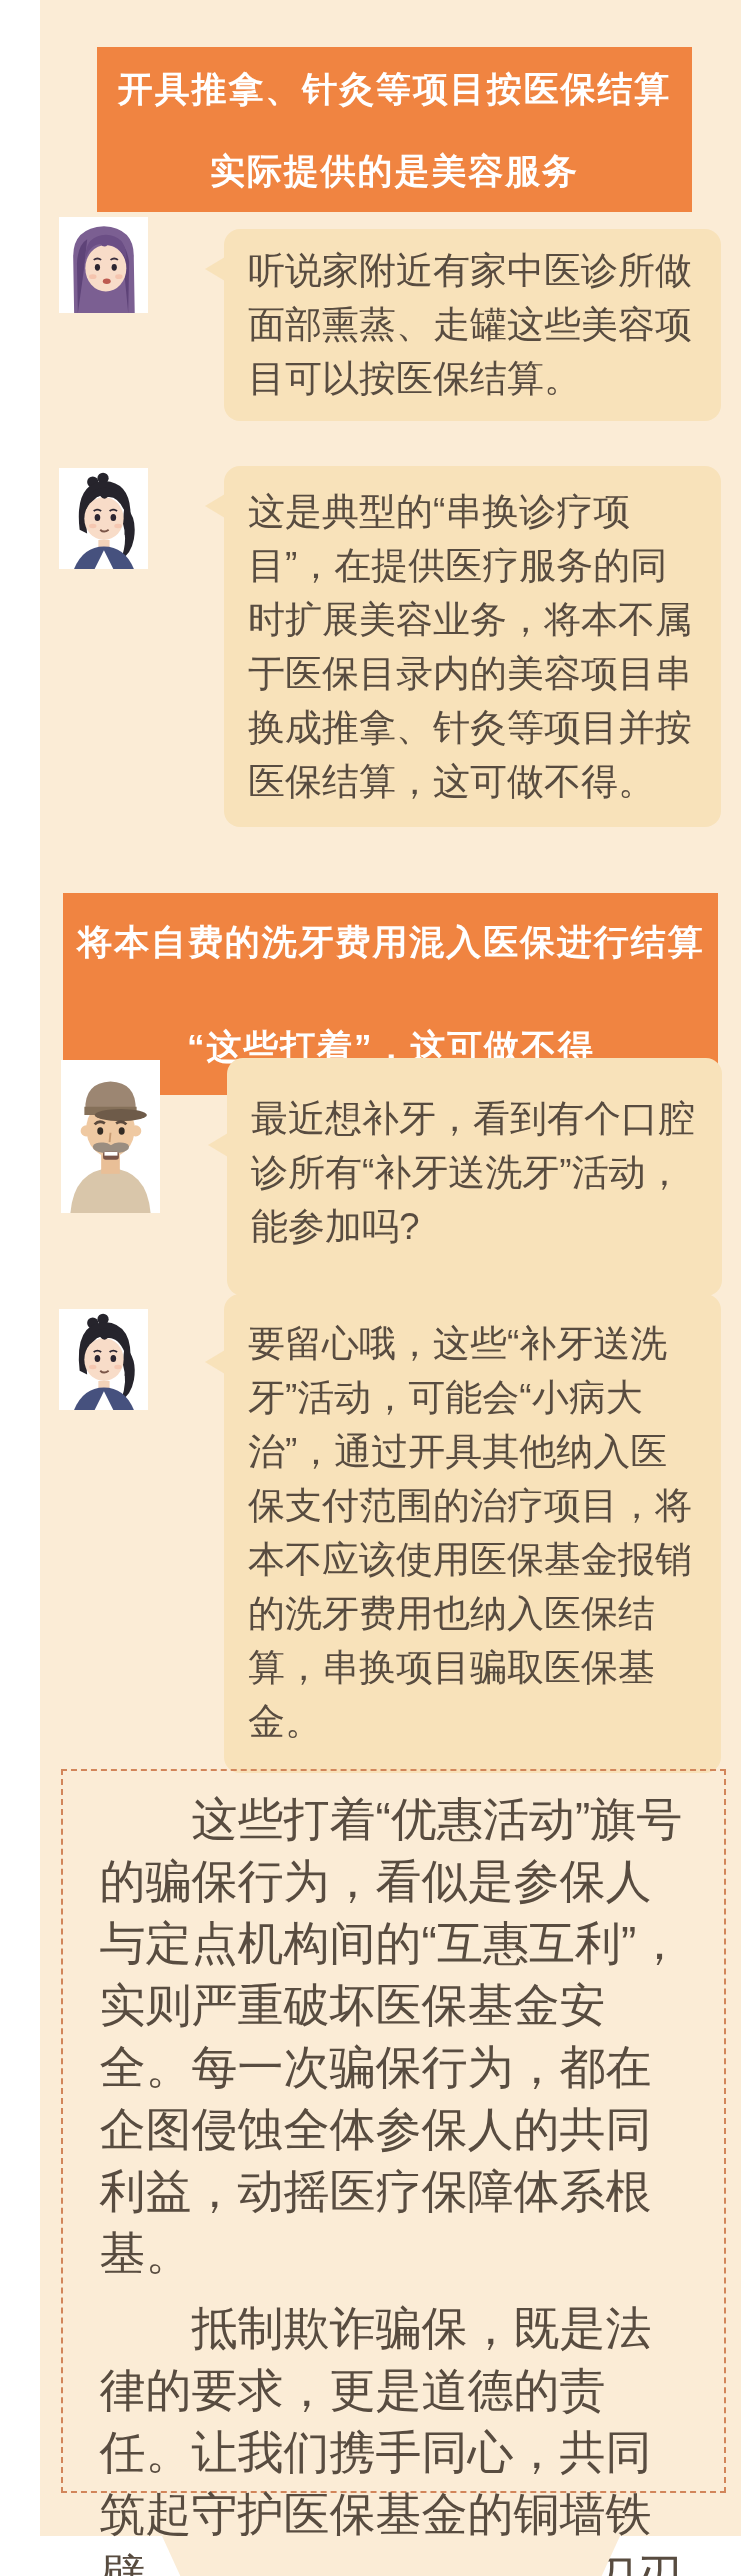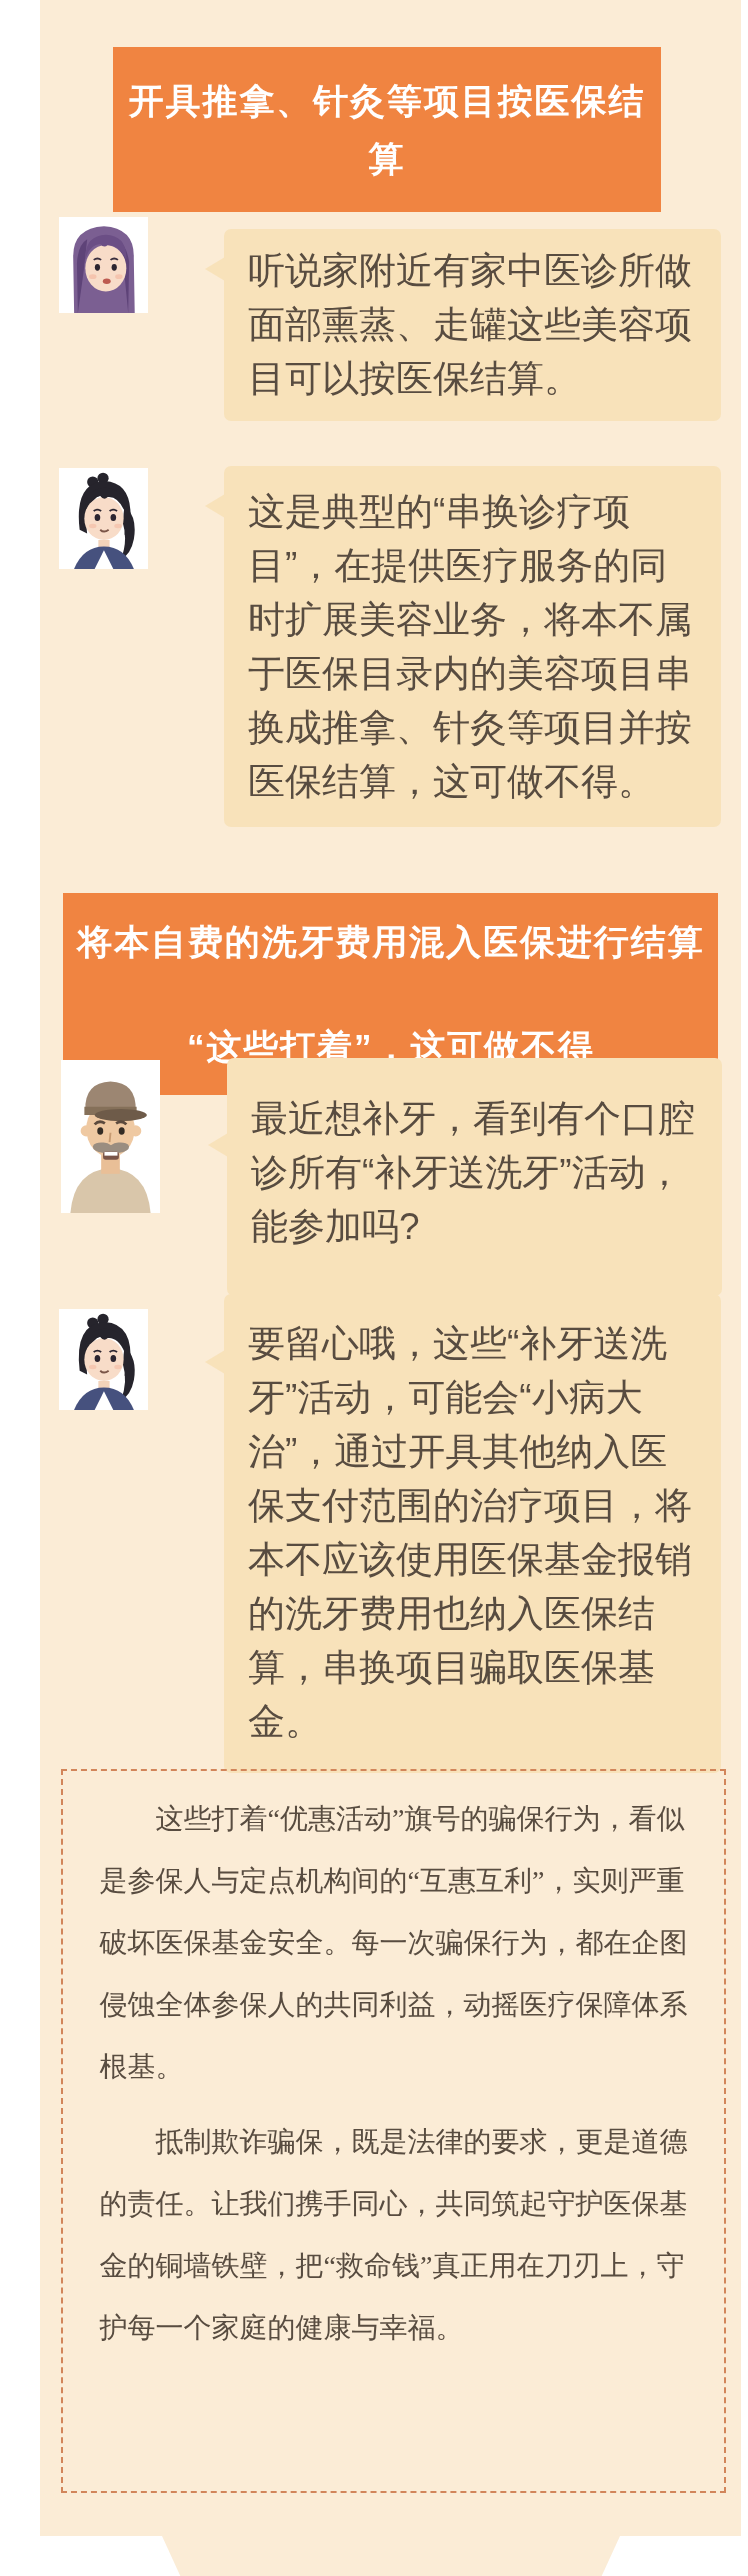--- a/index.html
+++ b/index.html
@@ -5,55 +5,56 @@
   html,body{margin:0;padding:0;background:#ffffff;}
   .page{position:relative;width:748px;height:2576px;background:#ffffff;overflow:hidden;
         font-family:"Liberation Sans","DejaVu Sans",sans-serif;}
   .panel{position:absolute;left:40px;top:0;width:701px;height:2536px;background:#FBECD6;}
   .plaque{position:absolute;left:391px;top:2536px;width:458px;height:40px;background:#FBECD6;
           transform:translateX(-50%);clip-path:polygon(0 0,100% 0,96% 100%,4% 100%);}
 
   .banner{position:absolute;background:#F08441;color:#ffffff;font-weight:bold;font-size:35px;
           letter-spacing:1.9px;display:flex;flex-direction:column;justify-content:center;
           align-items:center;row-gap:24px;line-height:58px;text-align:center;}
-  .banner1{left:57px;top:47px;width:548px;height:165px;margin-left:16px;}
+  .banner1{left:57px;top:47px;width:595px;height:165px;}
   .banner2{left:23.4px;top:893px;width:655px;height:202px;gap:47px;}
 
   .avatar{position:absolute;background:#ffffff;overflow:hidden;}
   .avatar svg{display:block;width:100%;height:100%;}
   .av1{left:18.7px;top:217px;width:89px;height:96px;}
   .av2{left:18.7px;top:468px;width:89px;height:101px;}
   .av3{left:20.6px;top:1060px;width:99px;height:153px;}
   .av4{left:18.7px;top:1309px;width:89px;height:101px;}
 
-  .bubble{position:absolute;left:184px;width:497px;background:#F8E2BA;border-radius:7px;
+  .bubble{position:absolute;left:184px;width:497px;background:#F8E2BA;border-radius:16px;
           color:#584C40;font-size:37px;line-height:54px;box-sizing:border-box;
           padding:15px 24px;letter-spacing:0;}
   .bubble::before{content:"";position:absolute;left:-18.7px;
           border-top:12px solid transparent;border-bottom:12px solid transparent;
           border-right:20.6px solid #F8E2BA;}
   .b1{top:229px;}           .b1::before{top:28px;}
   .b2{top:466px;padding-top:18.7px;padding-bottom:18.7px;} .b2::before{top:28px;}
   .b3{top:1058px;left:187px;width:495px;padding-top:34px;padding-bottom:42px;} .b3::before{top:75px;}
   .b4{top:1294px;padding-top:23.4px;padding-bottom:23.4px;} .b4::before{top:56px;}
 
   .summary{position:absolute;left:20.6px;top:1769px;width:665px;height:724px;box-sizing:border-box;
            border:2.8px dashed #D2855A;padding:17px 30px 15px 37px;color:#584C40;
-           font-size:28px;line-height:62px;font-family:Liberation Serif, serif;}
+           font-size:46px;line-height:62px;}
   .summary p{margin:0;text-indent:2em;}
   .summary p + p{margin-top:13px;}
 </style>
 </head>
 <body>
 
 <div class="page">
   <div class="panel">
 
     <div class="banner banner1">
       <span>开具推拿、针灸等项目按医保结算</span>
+      <span>实际提供的是美容服务</span>
     </div>
 
     <div class="avatar av1">
       <svg viewBox="0 0 95 103">
         <rect x="0" y="0" width="95" height="103" fill="#ffffff"></rect>
         <path d="M16 103 L15 44 Q14 12 48 10 Q81 12 80 44 L81 103 Z" fill="#7B5F92"></path>
         <path d="M20 103 L19 50 Q20 30 30 24 L26 60 Z" fill="#5E4378"></path>
         <path d="M74 103 L75 48 Q72 30 64 26 L70 62 Z" fill="#5E4378"></path>
         <ellipse cx="50" cy="55" rx="22" ry="25" fill="#F8DCC8"></ellipse>
         <path d="M28 46 Q27 20 50 19 Q73 20 72 46 Q64 30 52 30 Q48 34 44 29 Q32 30 28 46 Z" fill="#6B4E85"></path>

